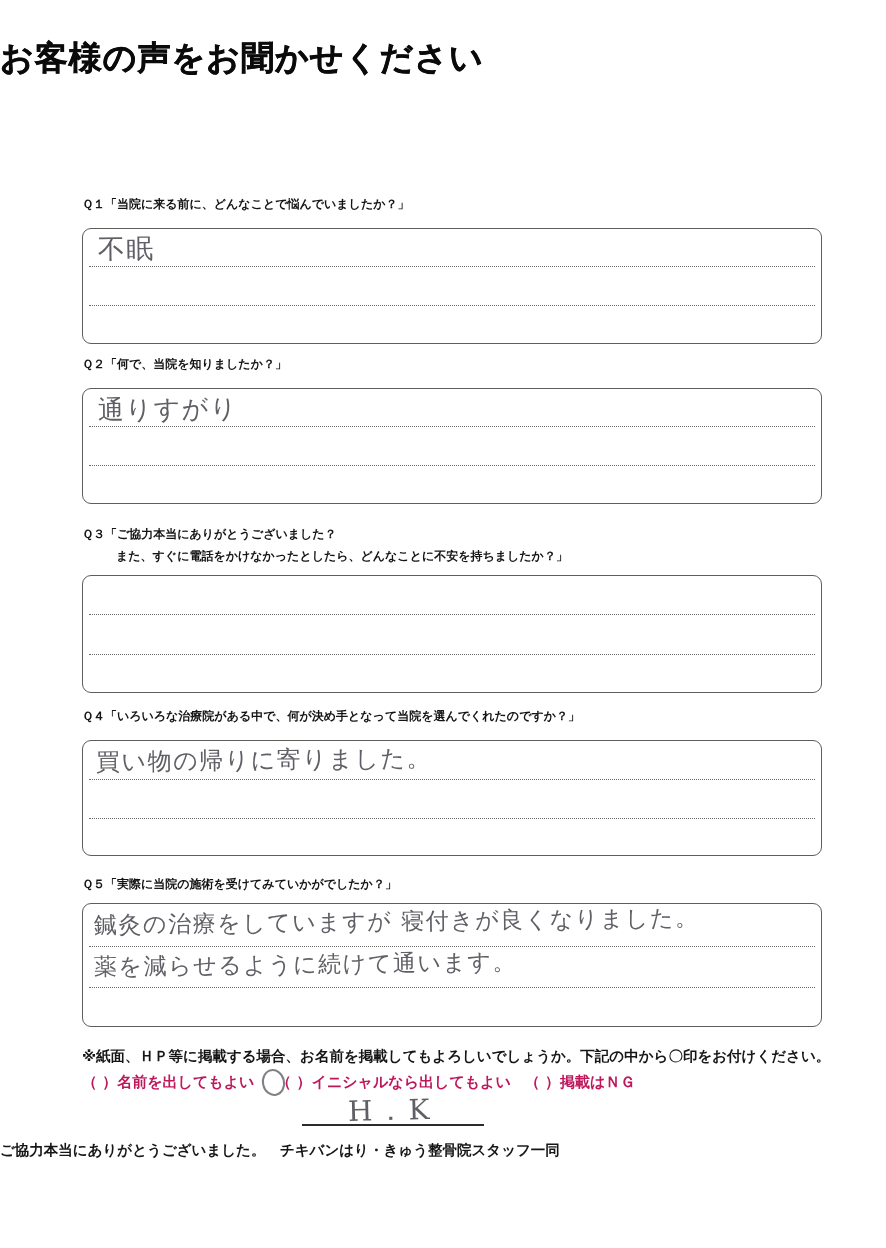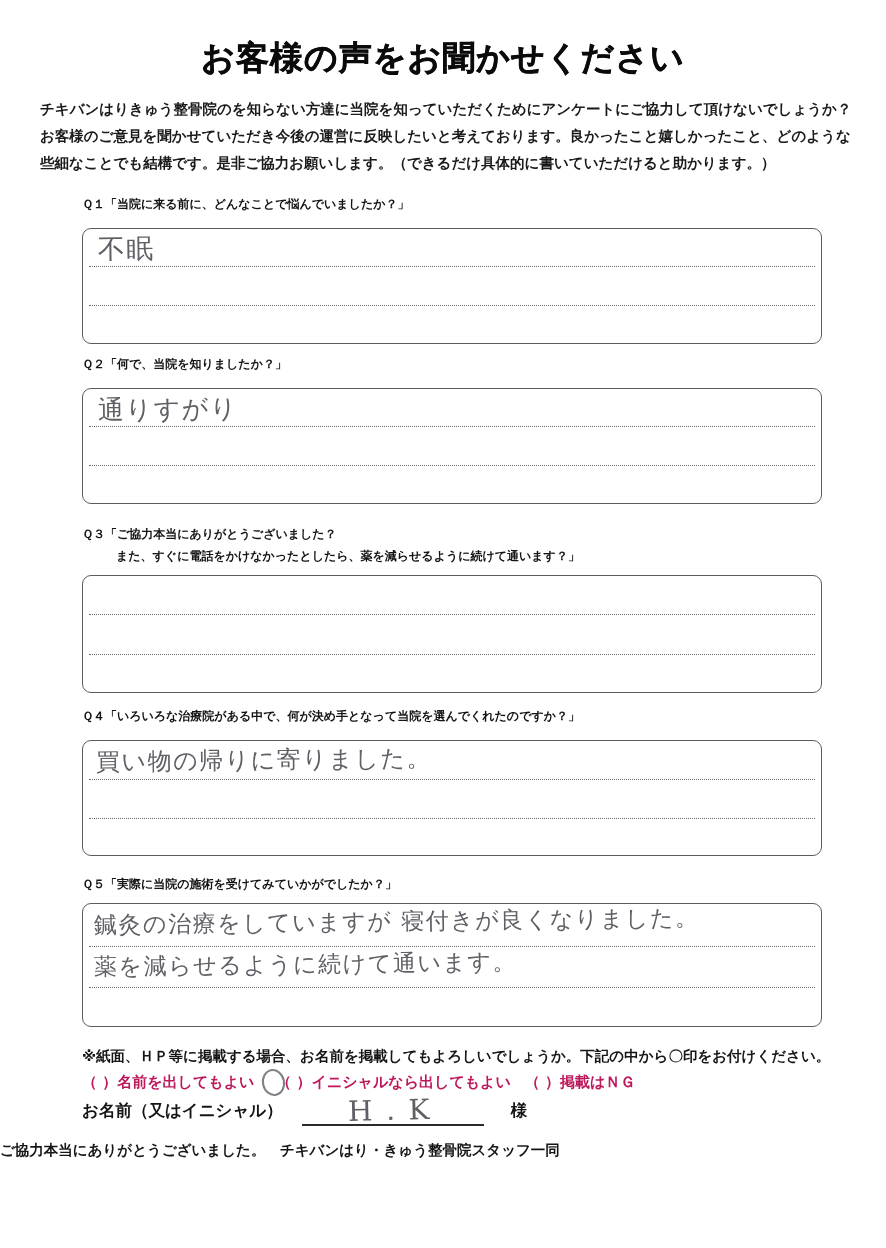--- a/index.html
+++ b/index.html
@@ -23,21 +23,20 @@
     height: 1248px;
     background: #ffffff;
   }
 
   
   .title {
     position: absolute;
     left: 0;
     top: 36px;
     width: 886px;
-    text-align: center;
     font-size: 33px;
     font-weight: bold;
     letter-spacing: 1px;
     color: #0b0b0b;
     -webkit-text-stroke: 0.5px #0b0b0b;
   }
 
   
   .intro {
     position: absolute;
@@ -141,43 +140,38 @@
     white-space: nowrap;
   }
 </style>
 </head>
 <body>
 
 <div class="page">
 
   <div class="title">お客様の声をお聞かせください</div>
 
-  <div class="intro">
-    <div>チキバンはりきゅう整骨院のを知らない方達に当院を知っていただくためにアンケートにご協力して頂けないでしょうか？</div>
-    <div>お客様のご意見を聞かせていただき今後の運営に反映したいと考えております。良かったこと嬉しかったこと、どのような</div>
-    <div>些細なことでも結構です。是非ご協力お願いします。（できるだけ具体的に書いていただけると助かります。）</div>
-  </div>
 
   <div class="qlabel" style="left:82px; top:193px;">Ｑ１「当院に来る前に、どんなことで悩んでいましたか？」</div>
   <div class="answer-box" style="top:228px; height:116px;">
     <div class="rule" style="top:37px;"></div>
     <div class="rule" style="top:76px;"></div>
   </div>
   <div class="hand" style="left:98px; top:231px; font-size:27px;">不眠</div>
 
   <div class="qlabel" style="left:82px; top:353px;">Ｑ２「何で、当院を知りましたか？」</div>
   <div class="answer-box" style="top:388px; height:116px;">
     <div class="rule" style="top:37px;"></div>
     <div class="rule" style="top:76px;"></div>
   </div>
   <div class="hand" style="left:98px; top:392px; font-size:26px;">通りすがり</div>
 
   <div class="qlabel" style="left:82px; top:523px;">
     <span>Ｑ３「ご協力本当にありがとうございました？</span>
-    <span class="qline2">また、すぐに電話をかけなかったとしたら、薬を減らせるように続けて通います？」</span>
+    <span class="qline2">また、すぐに電話をかけなかったとしたら、どんなことに不安を持ちましたか？」</span>
   </div>
   <div class="answer-box" style="top:575px; height:118px;">
     <div class="rule" style="top:38px;"></div>
     <div class="rule" style="top:78px;"></div>
   </div>
 
   <div class="qlabel" style="left:82px; top:705px;">Ｑ４「いろいろな治療院がある中で、何が決め手となって当院を選んでくれたのですか？」</div>
   <div class="answer-box" style="top:740px; height:116px;">
     <div class="rule" style="top:38px;"></div>
     <div class="rule" style="top:77px;"></div>
@@ -192,21 +186,18 @@
   <div class="hand" style="left:94px; top:906px; font-size:23px;">鍼灸の治療をしていますが 寝付きが良くなりました。</div>
   <div class="hand" style="left:94px; top:949px; font-size:23px;">薬を減らせるように続けて通います。</div>
 
   <div class="consent" style="top:1041px;">※紙面、ＨＰ等に掲載する場合、お名前を掲載してもよろしいでしょうか。下記の中から〇印をお付けください。</div>
 
   <div class="opt-row" style="top:1073px;">
     <span>（ ）名前を出してもよい</span><span style="display:inline-block;width:22px;"></span><span>（ ）イニシャルなら出してもよい</span><span style="display:inline-block;width:14px;"></span><span>（ ）掲載はＮＧ</span>
   </div>
   <div class="circle-mark" style="left:262px; top:1069px;"></div>
 
-  <div class="name-row" style="top:1100px;">
-    <span>お名前（又はイニシャル）</span><span style="display:inline-block;width:228px;"></span><span>様</span>
-  </div>
   <div class="name-underline" style="left:302px; top:1100px; width:182px; height:24px;"></div>
   <div class="hand" style="left:348px; top:1092px; font-size:28px; letter-spacing:4px; transform:rotate(-1.5deg);">H．K</div>
 
   <div class="footer" style="top:1141px;">ご協力本当にありがとうございました。　チキバンはり・きゅう整骨院スタッフ一同</div>
 
 </div>
 
 </body></html>

